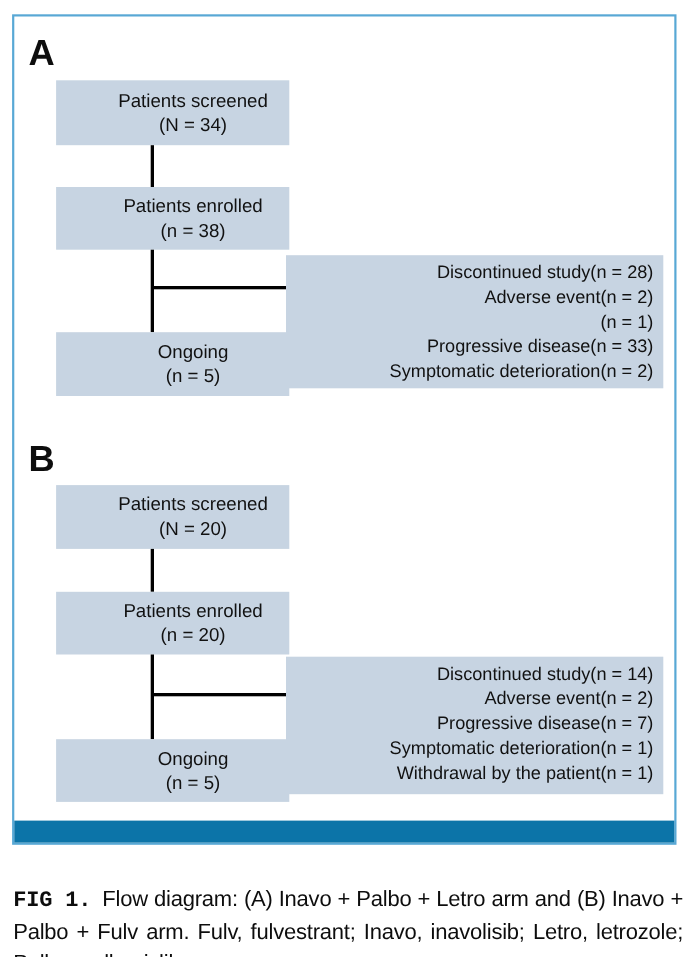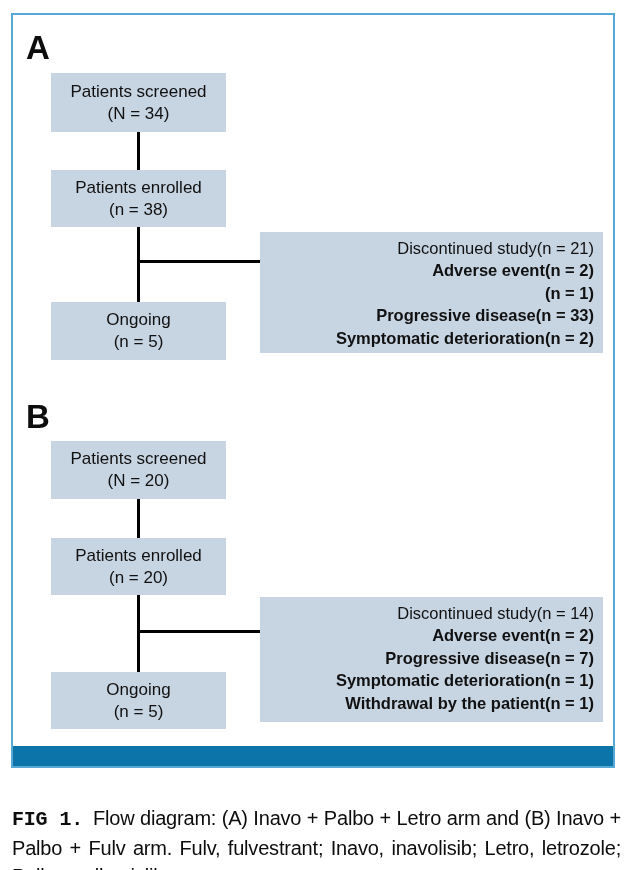--- a/index.html
+++ b/index.html
@@ -35,38 +35,39 @@
     position: absolute;
     width: 175px;
     background: var(--box-fill, #c7d4e2);
     display: flex;
     flex-direction: column;
     align-items: center;
     justify-content: center;
     font-size: 17px;
     line-height: 22px;
     text-align: center;
+    padding-left: 37px;
   }
 
   .dbox {
     position: absolute;
     left: 247px;
     width: 343px;
     background: var(--box-fill, #c7d4e2);
     box-sizing: border-box;
     padding: 5px 9px 5px 8px;
     font-size: 16.5px;
   }
   .drow {
     display: flex;
     justify-content: flex-end;
     line-height: 22.4px;
     white-space: nowrap;
   }
-  .drow.indent { padding-left: 12px; font-weight: bold; }
+  .drow.indent { padding-left: 12px; }
 
   .vline {
     position: absolute;
     width: 3px;
     background: var(--connector, #000000);
     left: 124px;
   }
   .hline {
     position: absolute;
     height: 3px;
@@ -114,21 +115,21 @@
       <div>Patients enrolled</div>
       <div>(n = 38)</div>
     </div>
 
     <div class="vline" style="top:212px; height:75px;"></div>
     <div class="hline" style="top:245px;"></div>
 
     <div class="dbox" style="top:217px; height:121px;">
       <div class="drow">
         <span>Discontinued study</span>
-        <span>(n = 21)</span>
+        <span>(n = 28)</span>
       </div>
       <div class="drow indent">
         <span>Adverse event</span>
         <span>(n = 2)</span>
       </div>
       <div class="drow indent">
         <span>(n = 1)</span>
       </div>
       <div class="drow indent">
         <span>Progressive disease</span>

